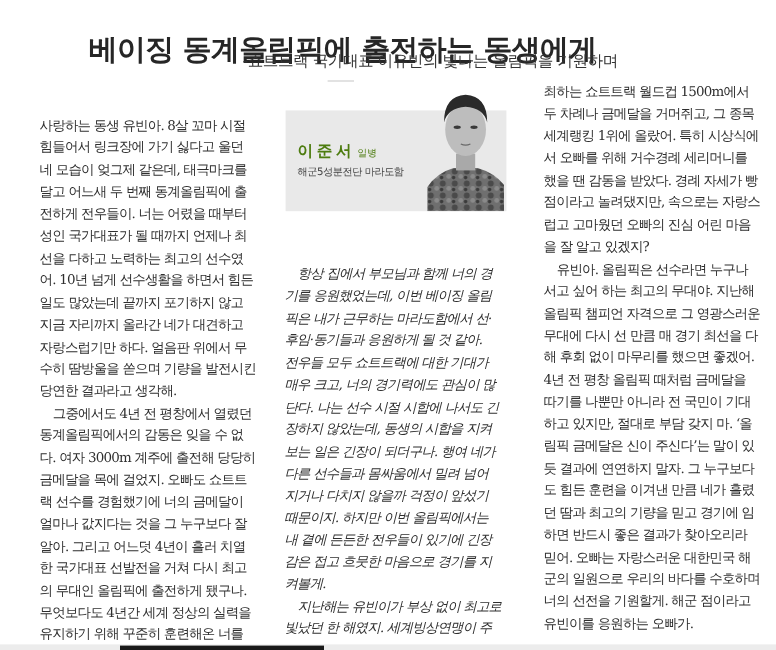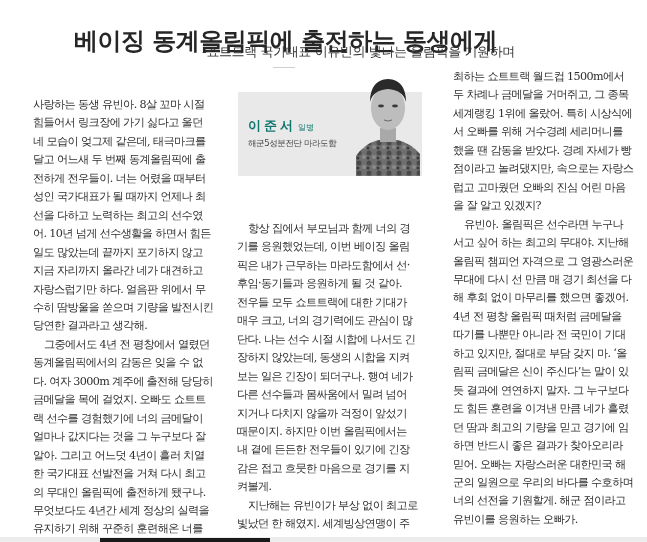--- a/index.html
+++ b/index.html
@@ -5,26 +5,26 @@
   html, body { margin: 0; padding: 0; background: #ffffff; }
   body { width: 647px; height: 542px; position: relative; overflow: hidden;
          font-family: "DejaVu Sans", sans-serif; color: #2a2a2a; }
   .headline { position: absolute; left: 0; top: 10px; width: 571px; text-align: center;
               font-size: 24px; font-weight: bold; color: #262626; letter-spacing: -0.5px; line-height: 30px; }
   .subhead { position: absolute; left: 0; top: 44px; width: 647px; text-align: center;
              font-size: 13px; color: #333; letter-spacing: -0.4px; line-height: 16px; padding-left: 70px; box-sizing: border-box; }
   .col { position: absolute; font-size: 11.2px; line-height: 18.45px; letter-spacing: -0.65px;
          text-align: justify; color: #2e2e2e; font-family: "DejaVu Serif", serif; }
   .col1 { left: 33px; top: 56px; width: 185px; margin-top: 40px; }
-  .col2 { left: 237px; top: 220px; width: 186px; }
+  .col2 { left: 237px; top: 220px; width: 186px; font-style: italic; }
   .col3 { left: 453px; top: 68px; width: 184px; }
   .line { display: block; white-space: nowrap; overflow: hidden; }
   .indent { padding-left: 11px; }
   .photo-box { position: absolute; left: 238px; top: 92px; width: 184px; height: 84px; background: #e9e9e9; overflow: visible; }
-  .author-name { position: absolute; left: 10px; top: 25px; font-size: 13px; font-weight: bold; color: #0f766e;
+  .author-name { position: absolute; left: 10px; top: 25px; font-size: 13px; font-weight: bold; color: #4d7c0f;
                  letter-spacing: 3px; font-family: "DejaVu Sans", sans-serif; }
   .author-rank { font-size: 8px; letter-spacing: 0; font-weight: normal; margin-left: 2px; }
   .author-unit { position: absolute; left: 10px; top: 46px; font-size: 8.5px; color: #444; letter-spacing: -0.4px; }
   .portrait { position: absolute; left: 118px; top: -22px; width: 64px; height: 106px; }
   .photo-rule { position: absolute; left: 273px; top: 67px; width: 22px; height: 1px; background: #cfcfcf; }
   .bottom-strip { position: absolute; left: 0; top: 537px; width: 647px; height: 5px; background: #ececec; }
   .bottom-dark { position: absolute; left: 100px; top: 538px; width: 170px; height: 4px; background: #1a1a1a; }
 </style>
 </head>
 <body>

